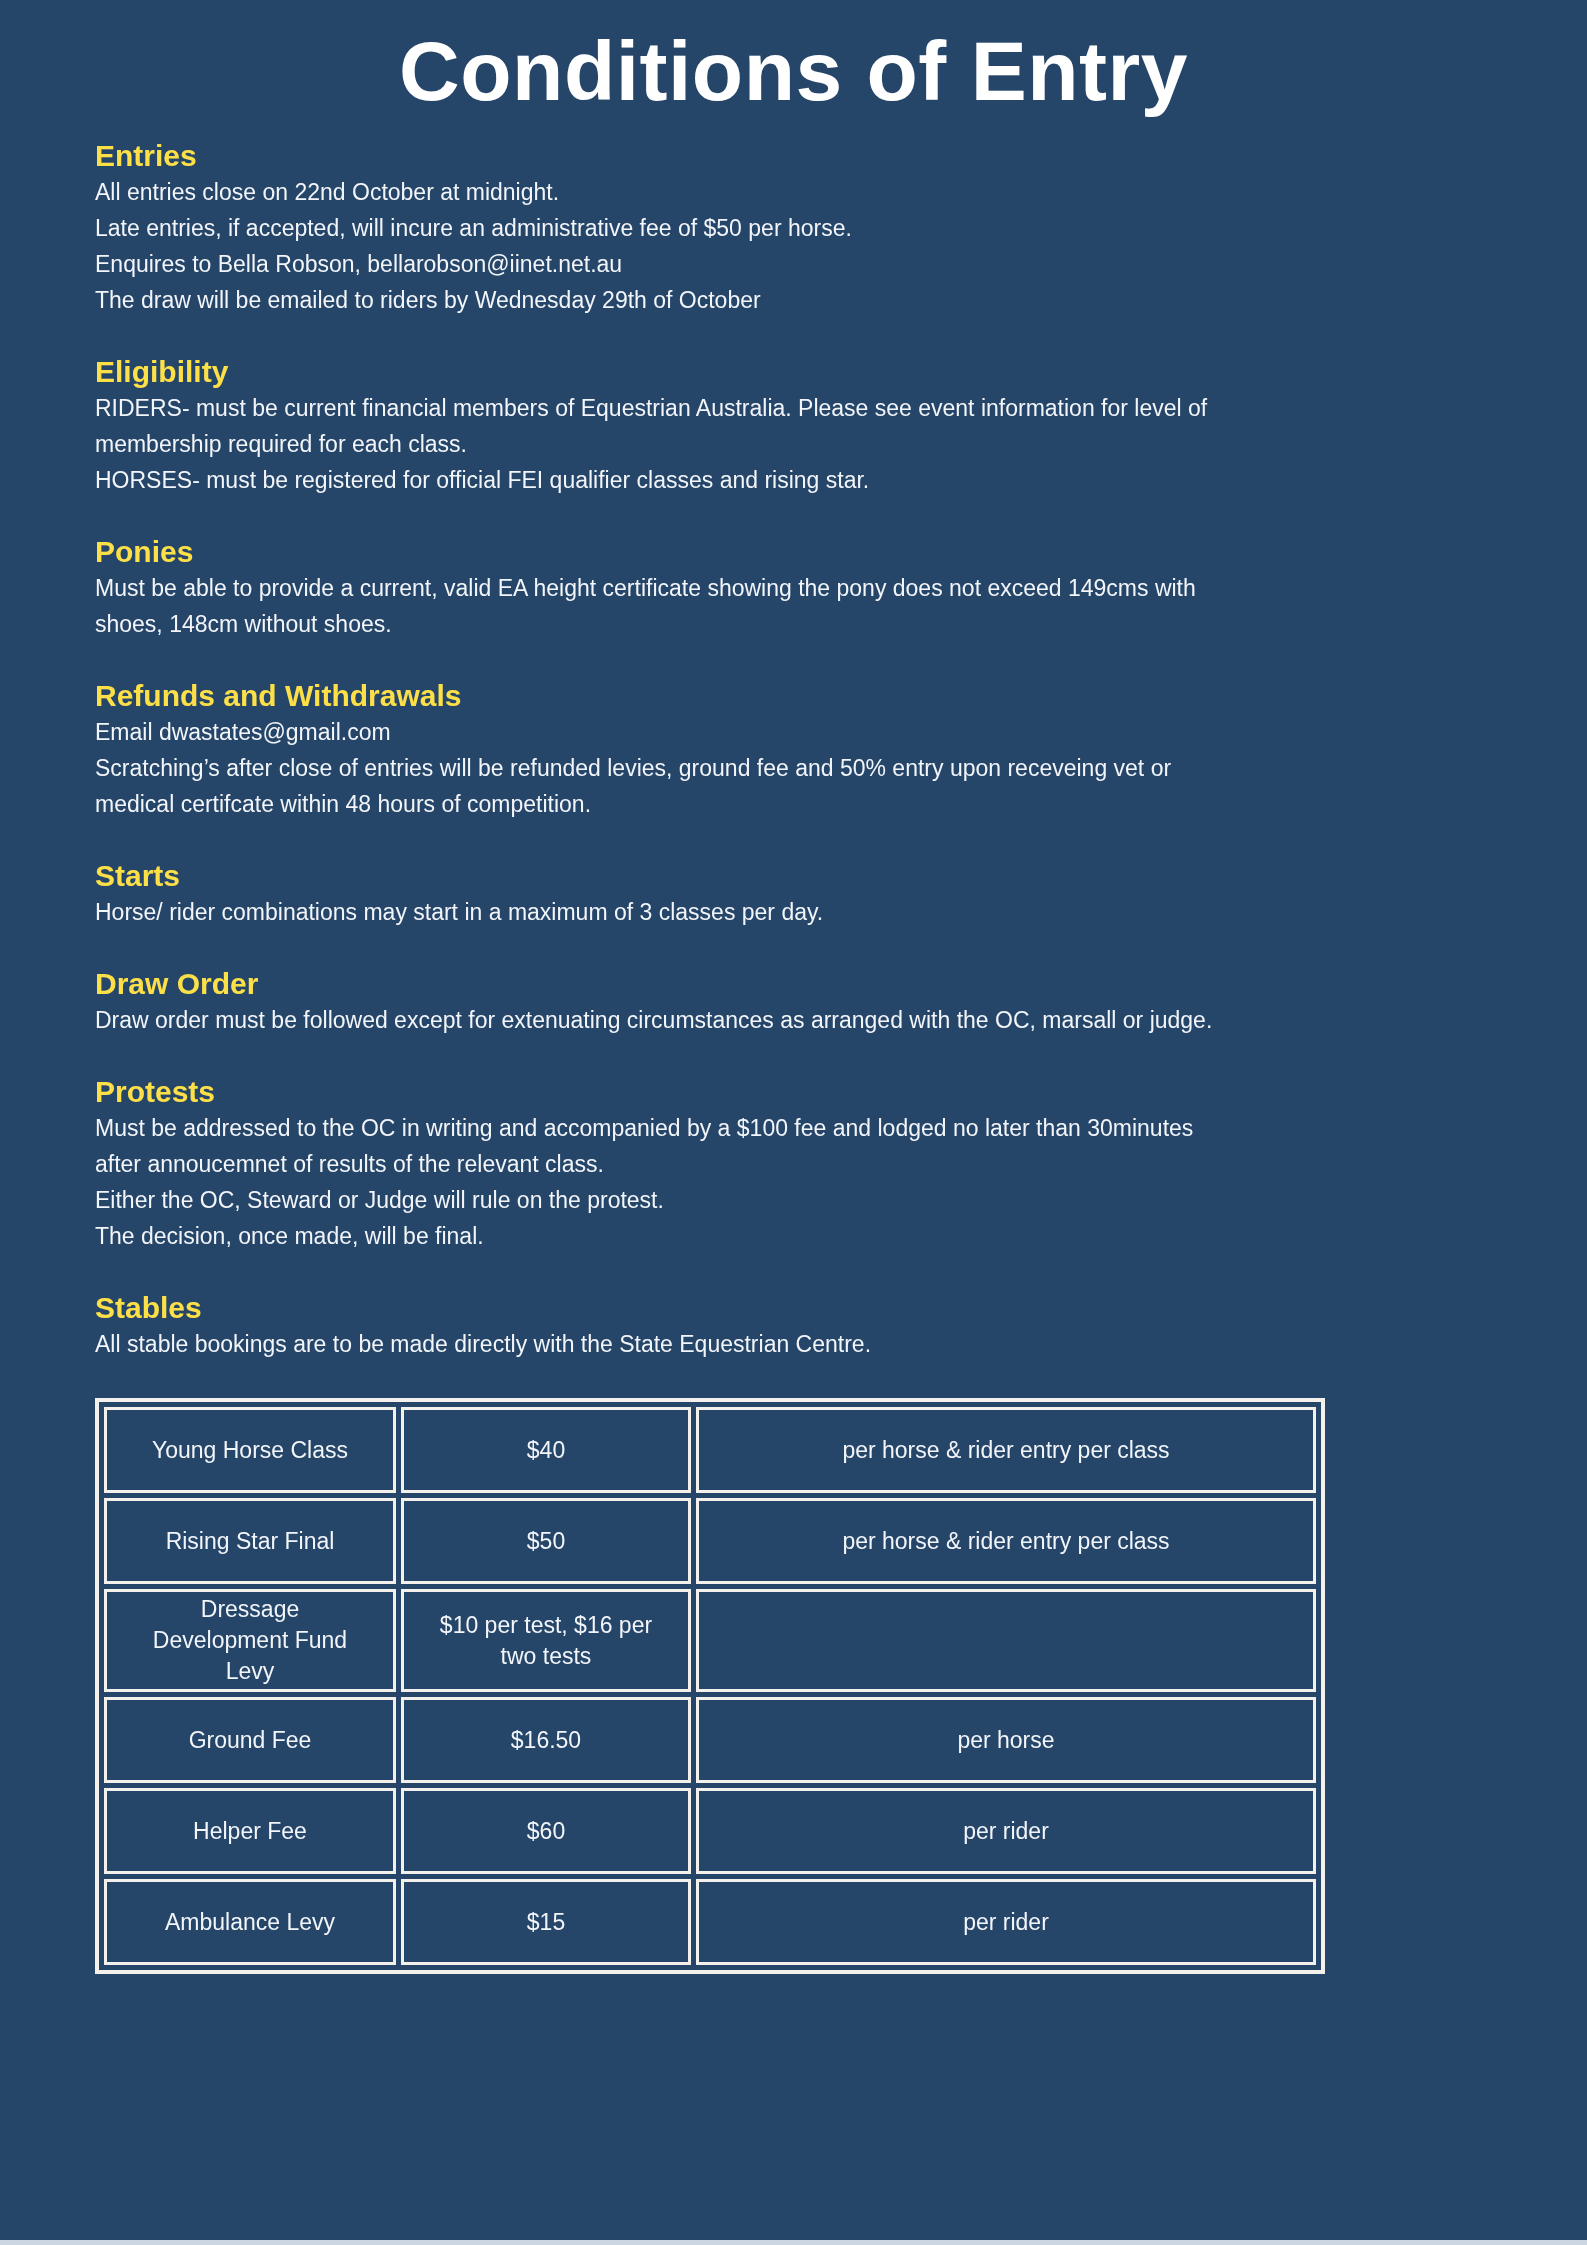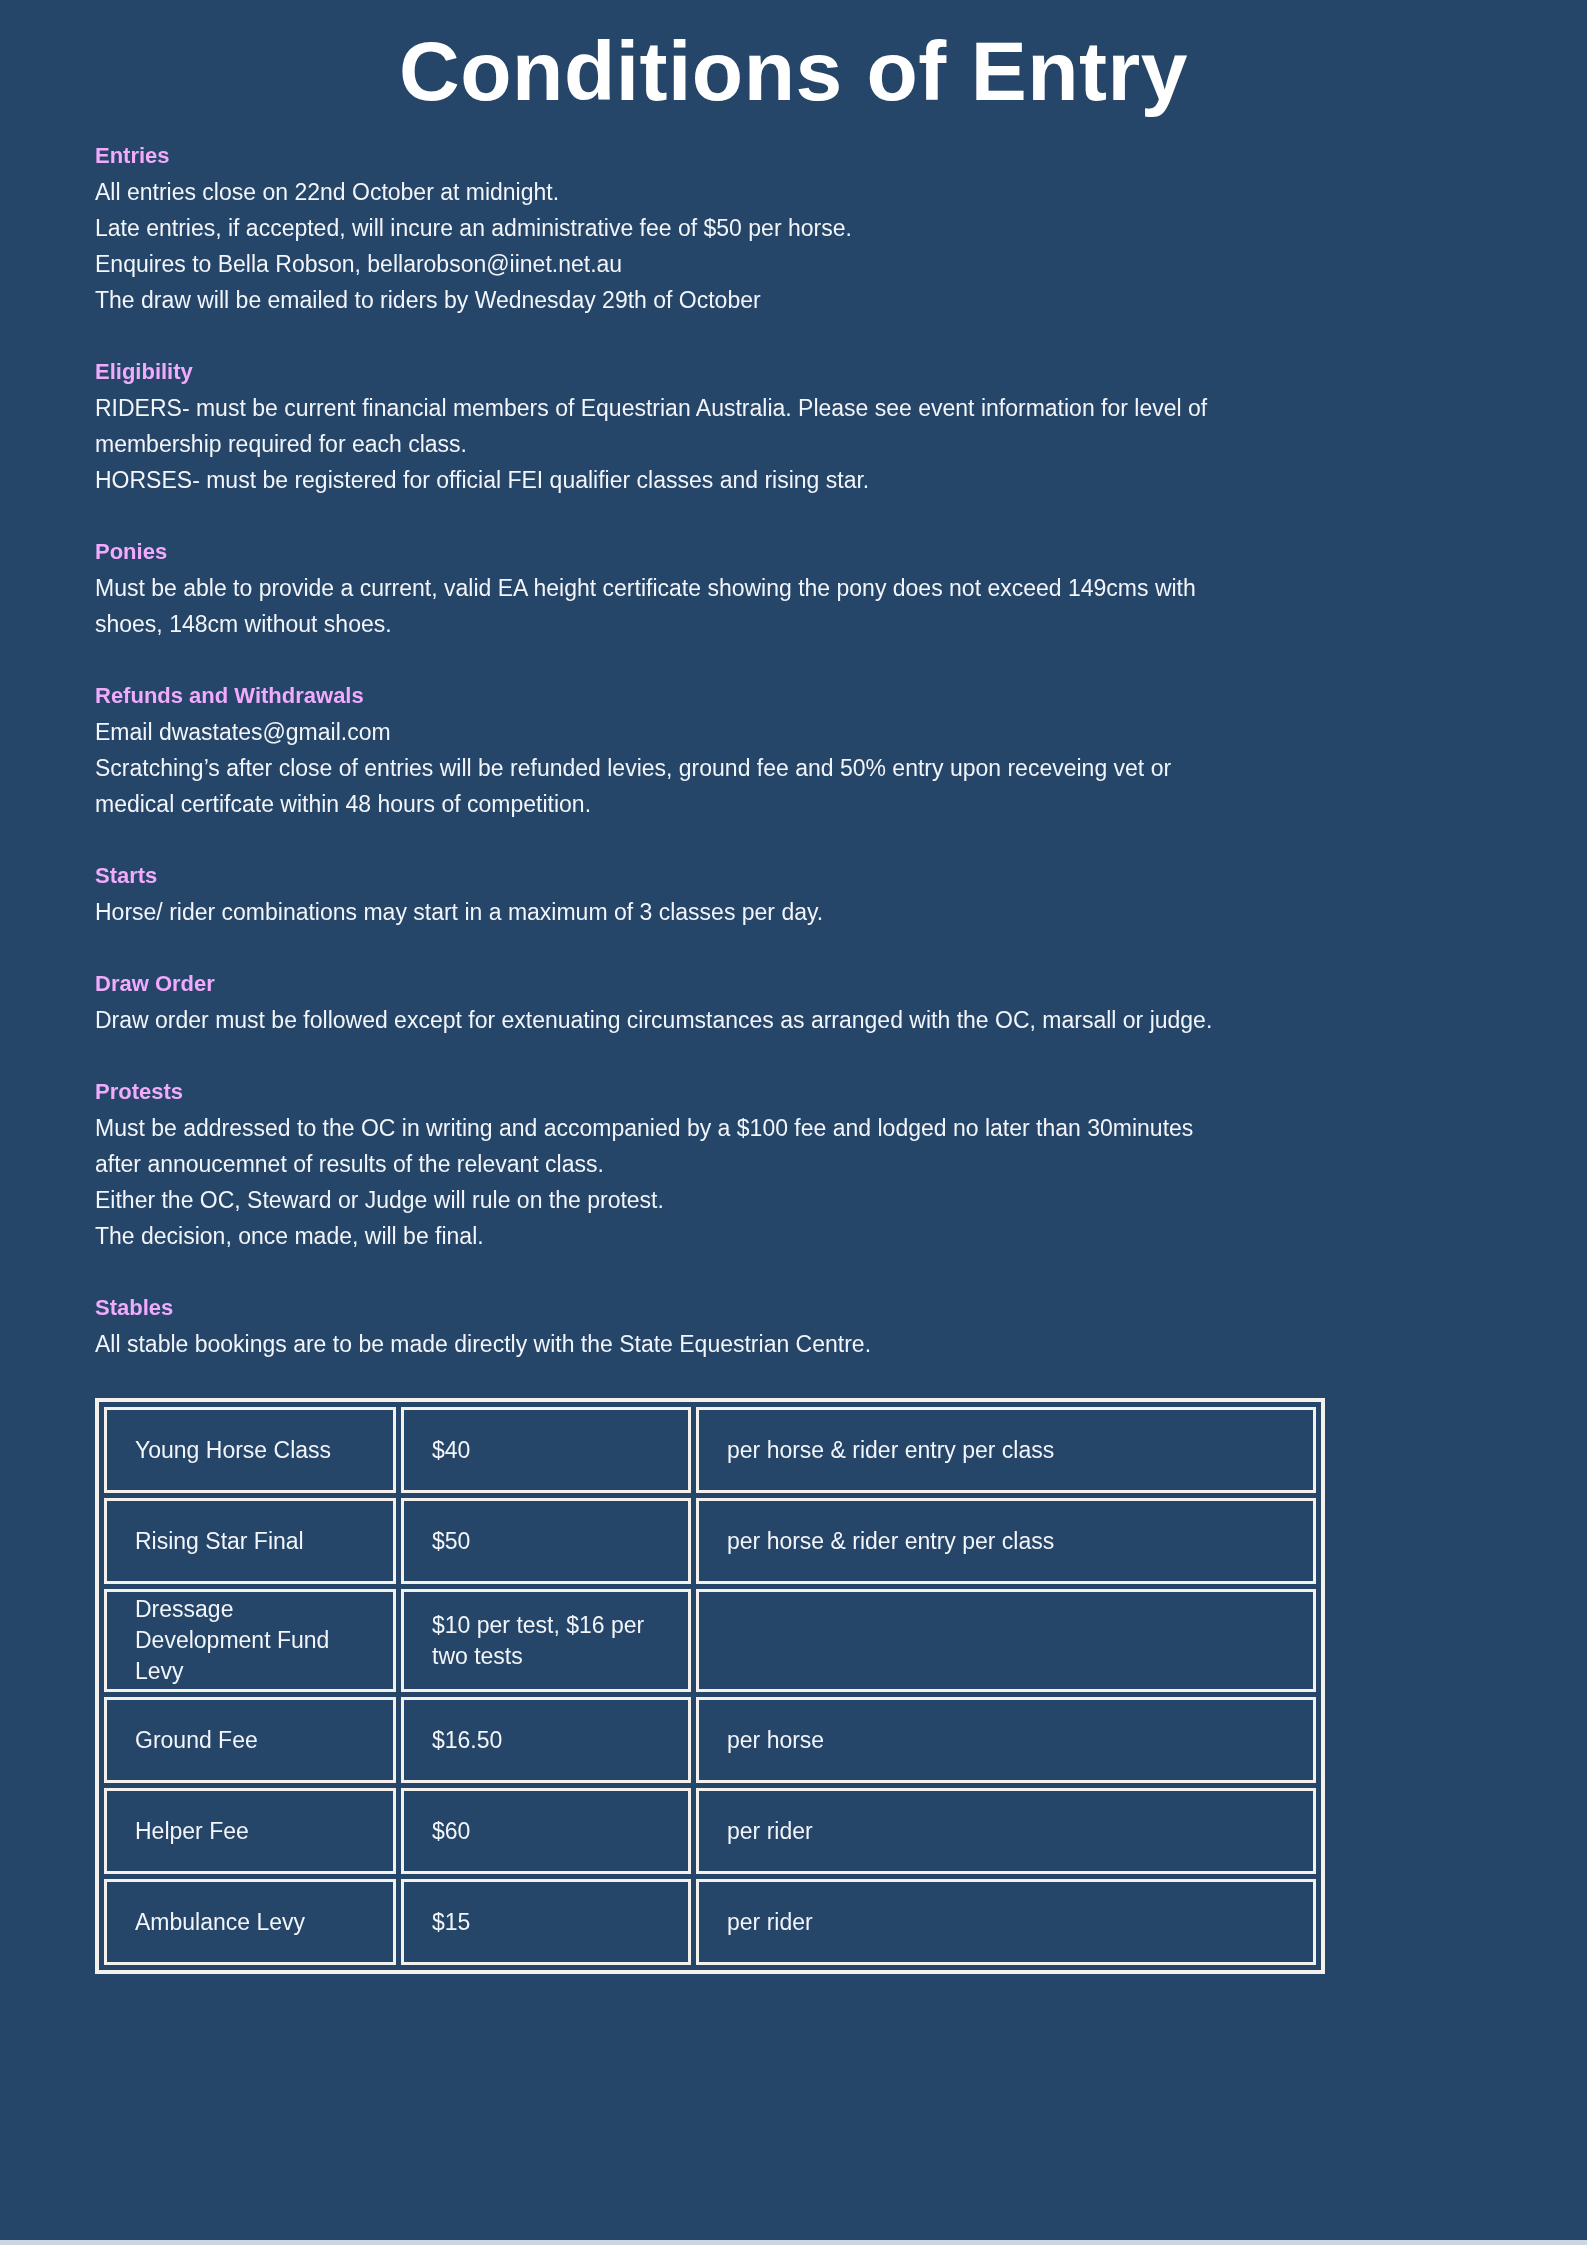--- a/index.html
+++ b/index.html
@@ -20,39 +20,40 @@
     line-height:1.12;
     font-weight:bold;
     color:#ffffff;
     letter-spacing:0.5px;
   }
   .content{margin:0 95px;}
   .section{margin-top:36px;}
   .section.first{margin-top:20px;}
   .section-heading{
     font-weight:bold;
-    font-size:22px;
+    font-size:30px;
     line-height:36px;
-    color:#f0abfc;
+    color:#fde047;
   }
   .section-line{
     font-size:23px;
     line-height:36px;
     color:var(--text,#f2f5f9);
   }
   .fees-table{
     margin-top:30px;
     border-collapse:separate;
     border-spacing:5px;
     border:4px solid var(--table-border,#f4f1ec);
     width:1230px;
     table-layout:fixed;
   }
   .fees-table td{
     border:3px solid var(--table-border,#f4f1ec);
+    text-align:center;
     vertical-align:middle;
     font-size:23px;
     line-height:31px;
     white-space:pre-line;
     height:76px;
     padding:2px 28px;
     color:var(--text,#f2f5f9);
   }
   .col-item{width:292px;}
   .col-fee{width:290px;}

